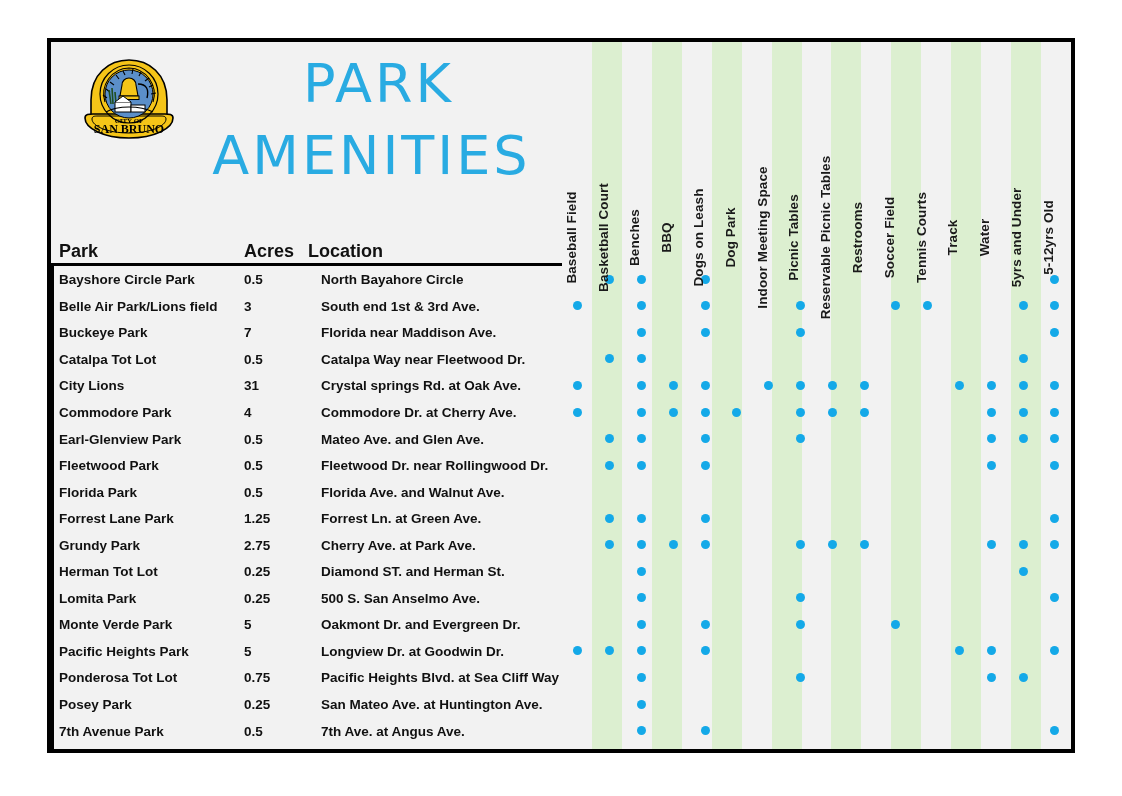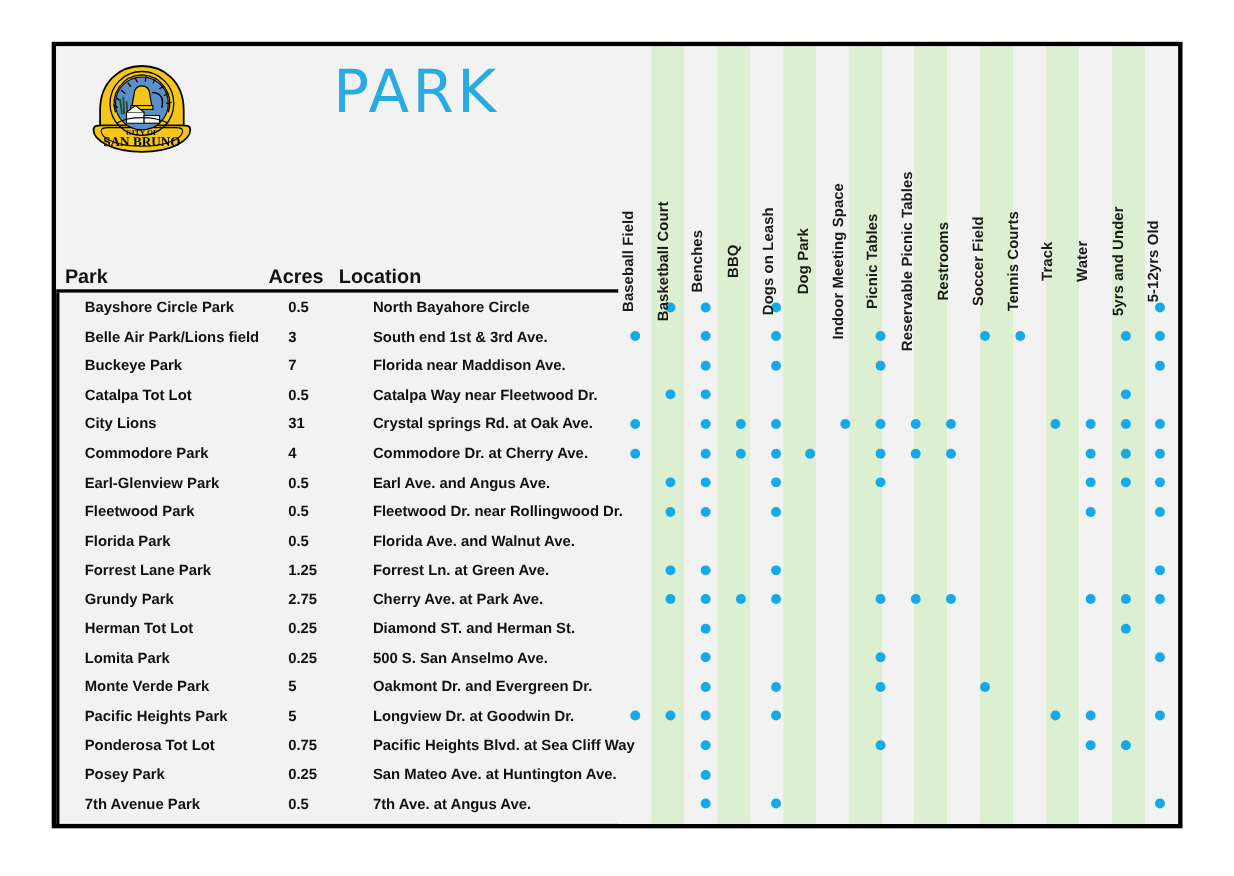--- a/index.html
+++ b/index.html
@@ -148,21 +148,20 @@
     height: 26.55px;
   }
   .row .txt {
     position: absolute;
     top: 50%;
     transform: translateY(-50%);
     font-size: 13.5px;
     font-weight: bold;
     color: #111111;
     white-space: nowrap;
-    margin-left: 18px;
   }
   .row .n-park { left: 8px; }
   .row .n-acres { left: 193px; }
   .row .n-loc { left: 270px; }
 
   .dots {
     position: absolute;
     left: 511px;
     top: 0;
     height: 100%;
@@ -241,20 +240,21 @@
         <path d="M40 58 L40 48 L56 48 L56 58 Z" fill="#ffffff" stroke="#000" stroke-width="1"></path>
         <path d="M40 48 L48 42 L56 48" fill="#ffffff" stroke="#000" stroke-width="1"></path>
         <rect x="56" y="51" width="14" height="7" fill="#ffffff" stroke="#000" stroke-width="1"></rect>
         <path d="M31 58 C38 54 48 53 54 53 C62 53 72 55 78 58" fill="none" stroke="#000" stroke-width="1.2"></path>
         <text x="54" y="69" text-anchor="middle" font-family="'Liberation Serif', serif" font-size="7" font-weight="bold" fill="#000">CITY OF</text>
         <text x="54" y="79" text-anchor="middle" font-family="'Liberation Serif', serif" font-size="12" font-weight="bold" fill="#000">SAN BRUNO</text>
       </svg>
 
       <div class="title">
         <span class="l1">PARK</span>
+        <span class="l2">AMENITIES</span>
       </div>
     </div>
 
     <div class="colheads" id="colheads">
         <div class="colhead">
           <span>Baseball Field</span>
         </div>
         <div class="colhead">
           <span>Basketball Court</span>
         </div>
@@ -530,21 +530,21 @@
               <div class="dot" style="background: rgb(20, 169, 232);"></div>
             </div>
             <div class="dcell">
               <div class="dot" style="background: rgb(20, 169, 232);"></div>
             </div>
           </div>
         </div>
         <div class="row">
           <div class="txt n-park">Earl-Glenview Park</div>
           <div class="txt n-acres">0.5</div>
-          <div class="txt n-loc">Earl Ave. and Angus Ave.</div>
+          <div class="txt n-loc">Mateo Ave. and Glen Ave.</div>
           <div class="dots">
             <div class="dcell"></div>
             <div class="dcell">
               <div class="dot" style="background: rgb(20, 169, 232);"></div>
             </div>
             <div class="dcell">
               <div class="dot" style="background: rgb(20, 169, 232);"></div>
             </div>
             <div class="dcell"></div>
             <div class="dcell">

